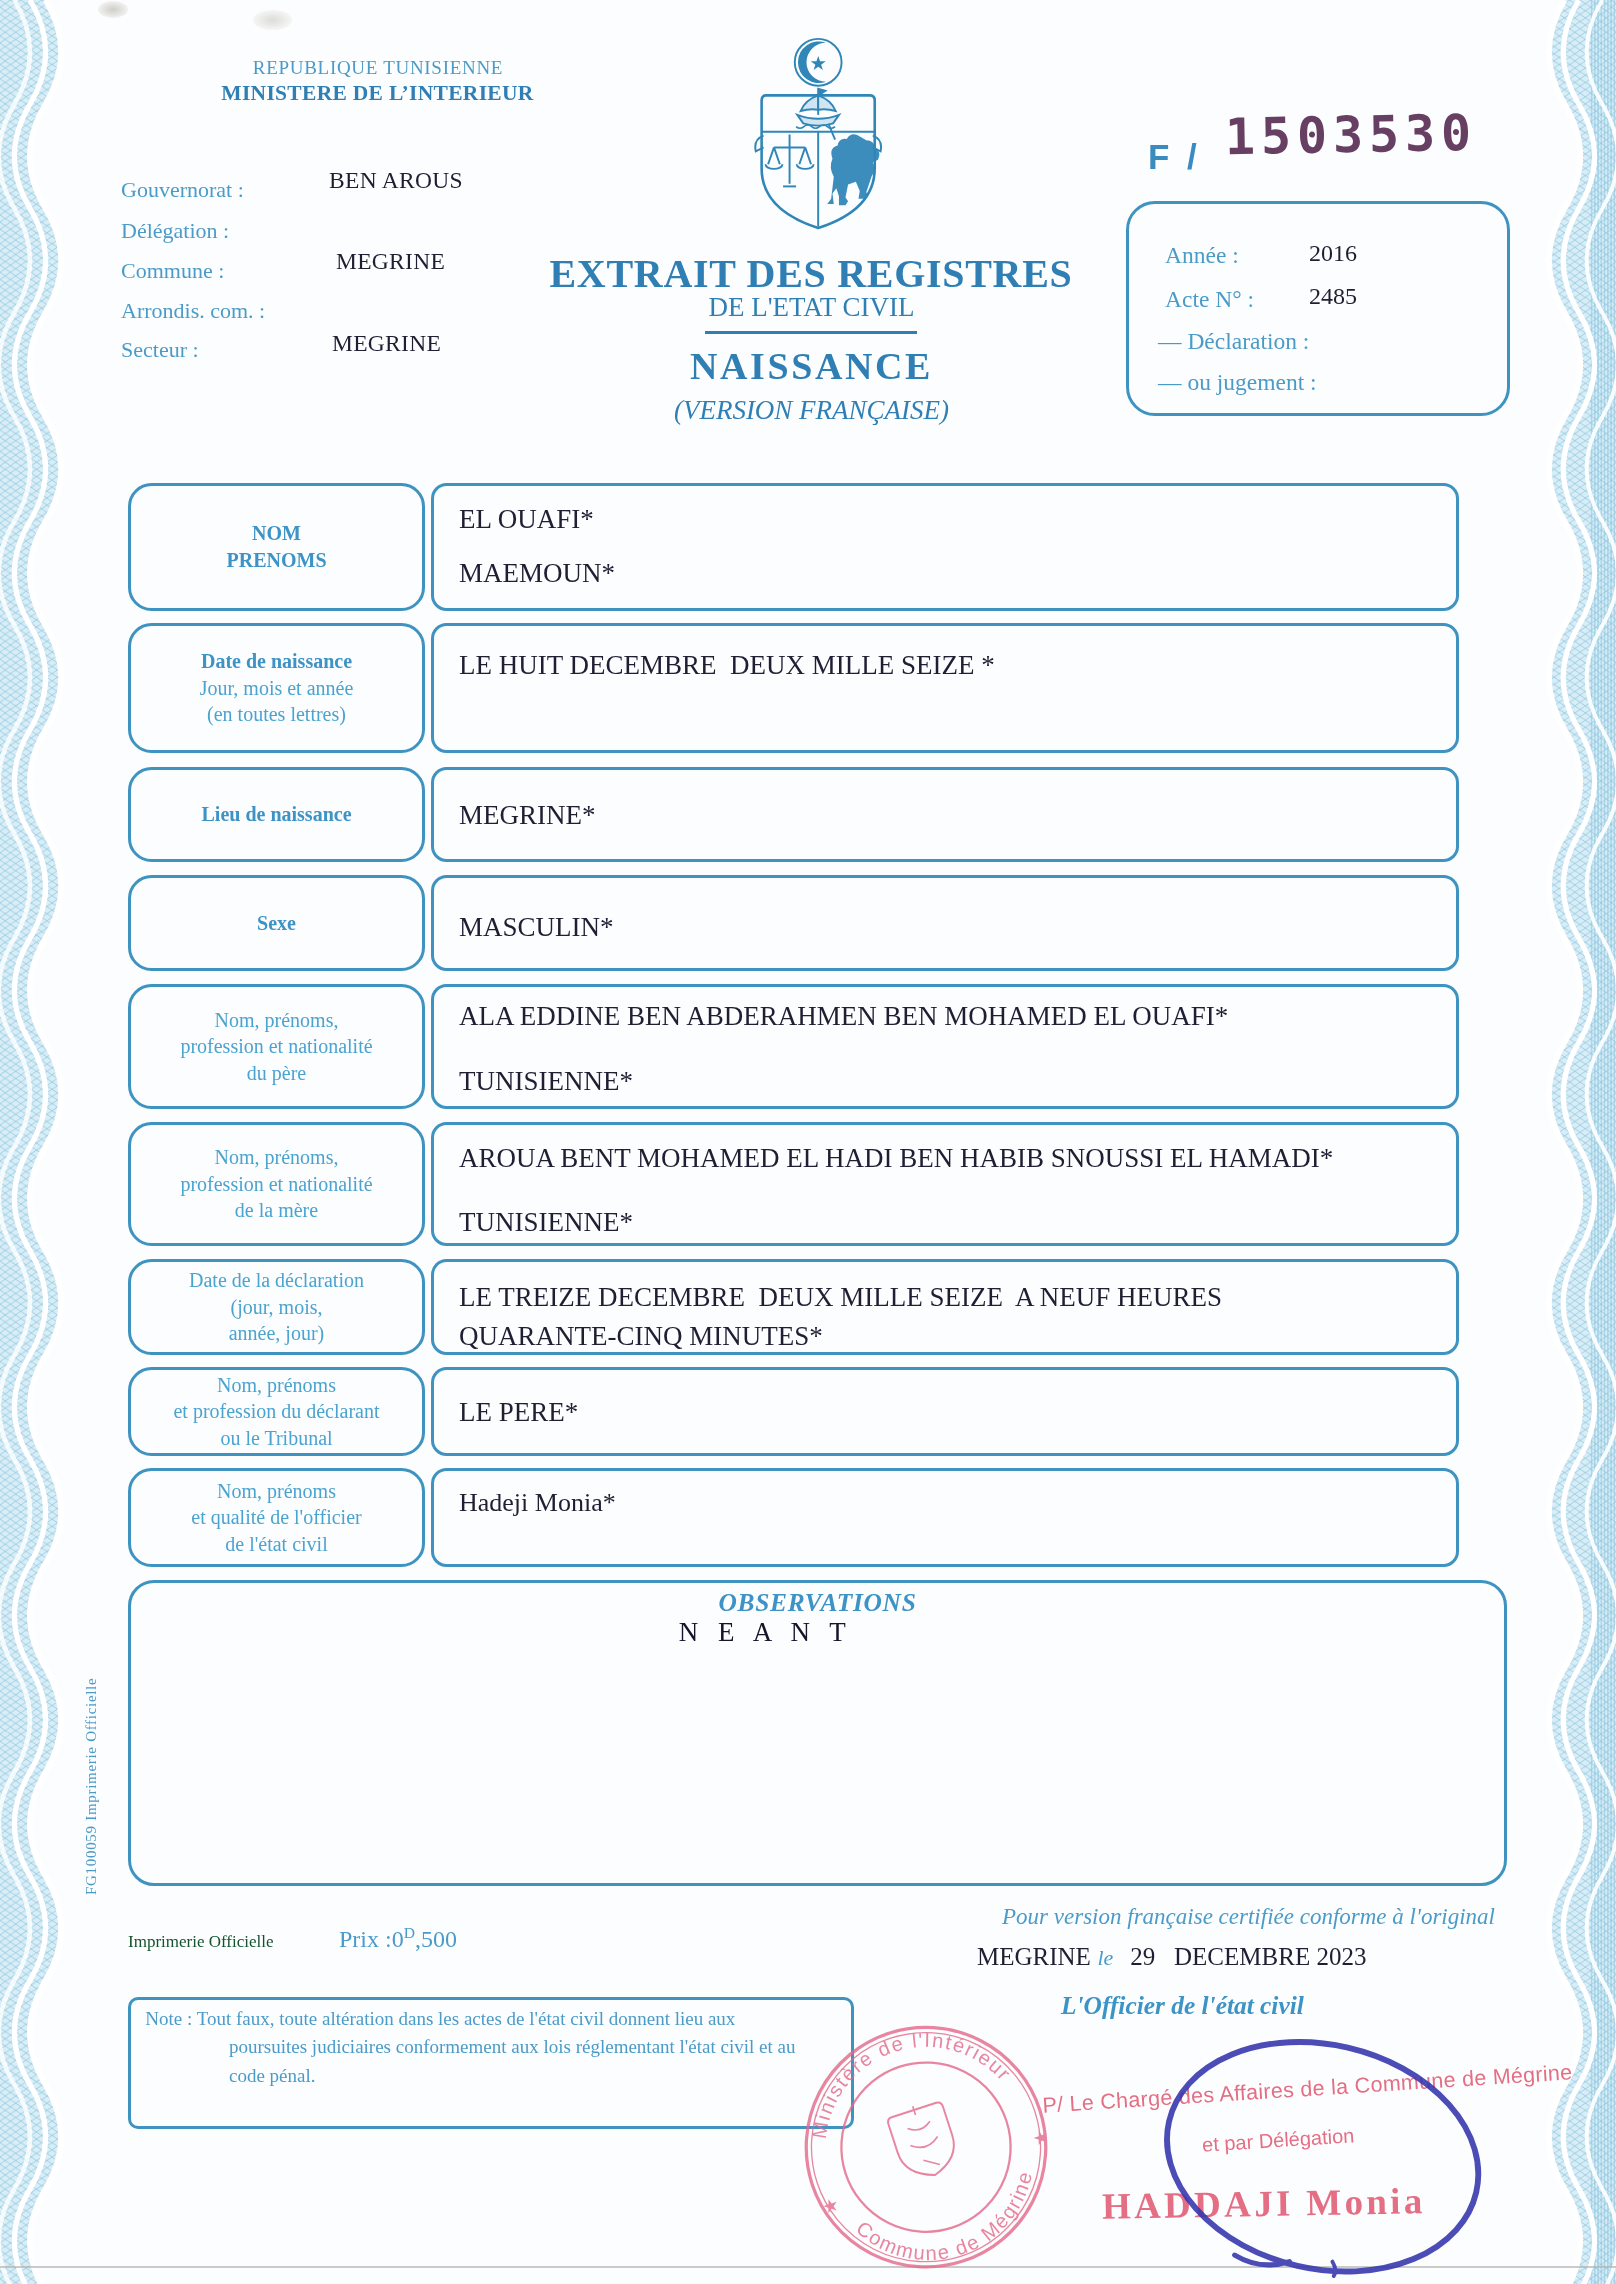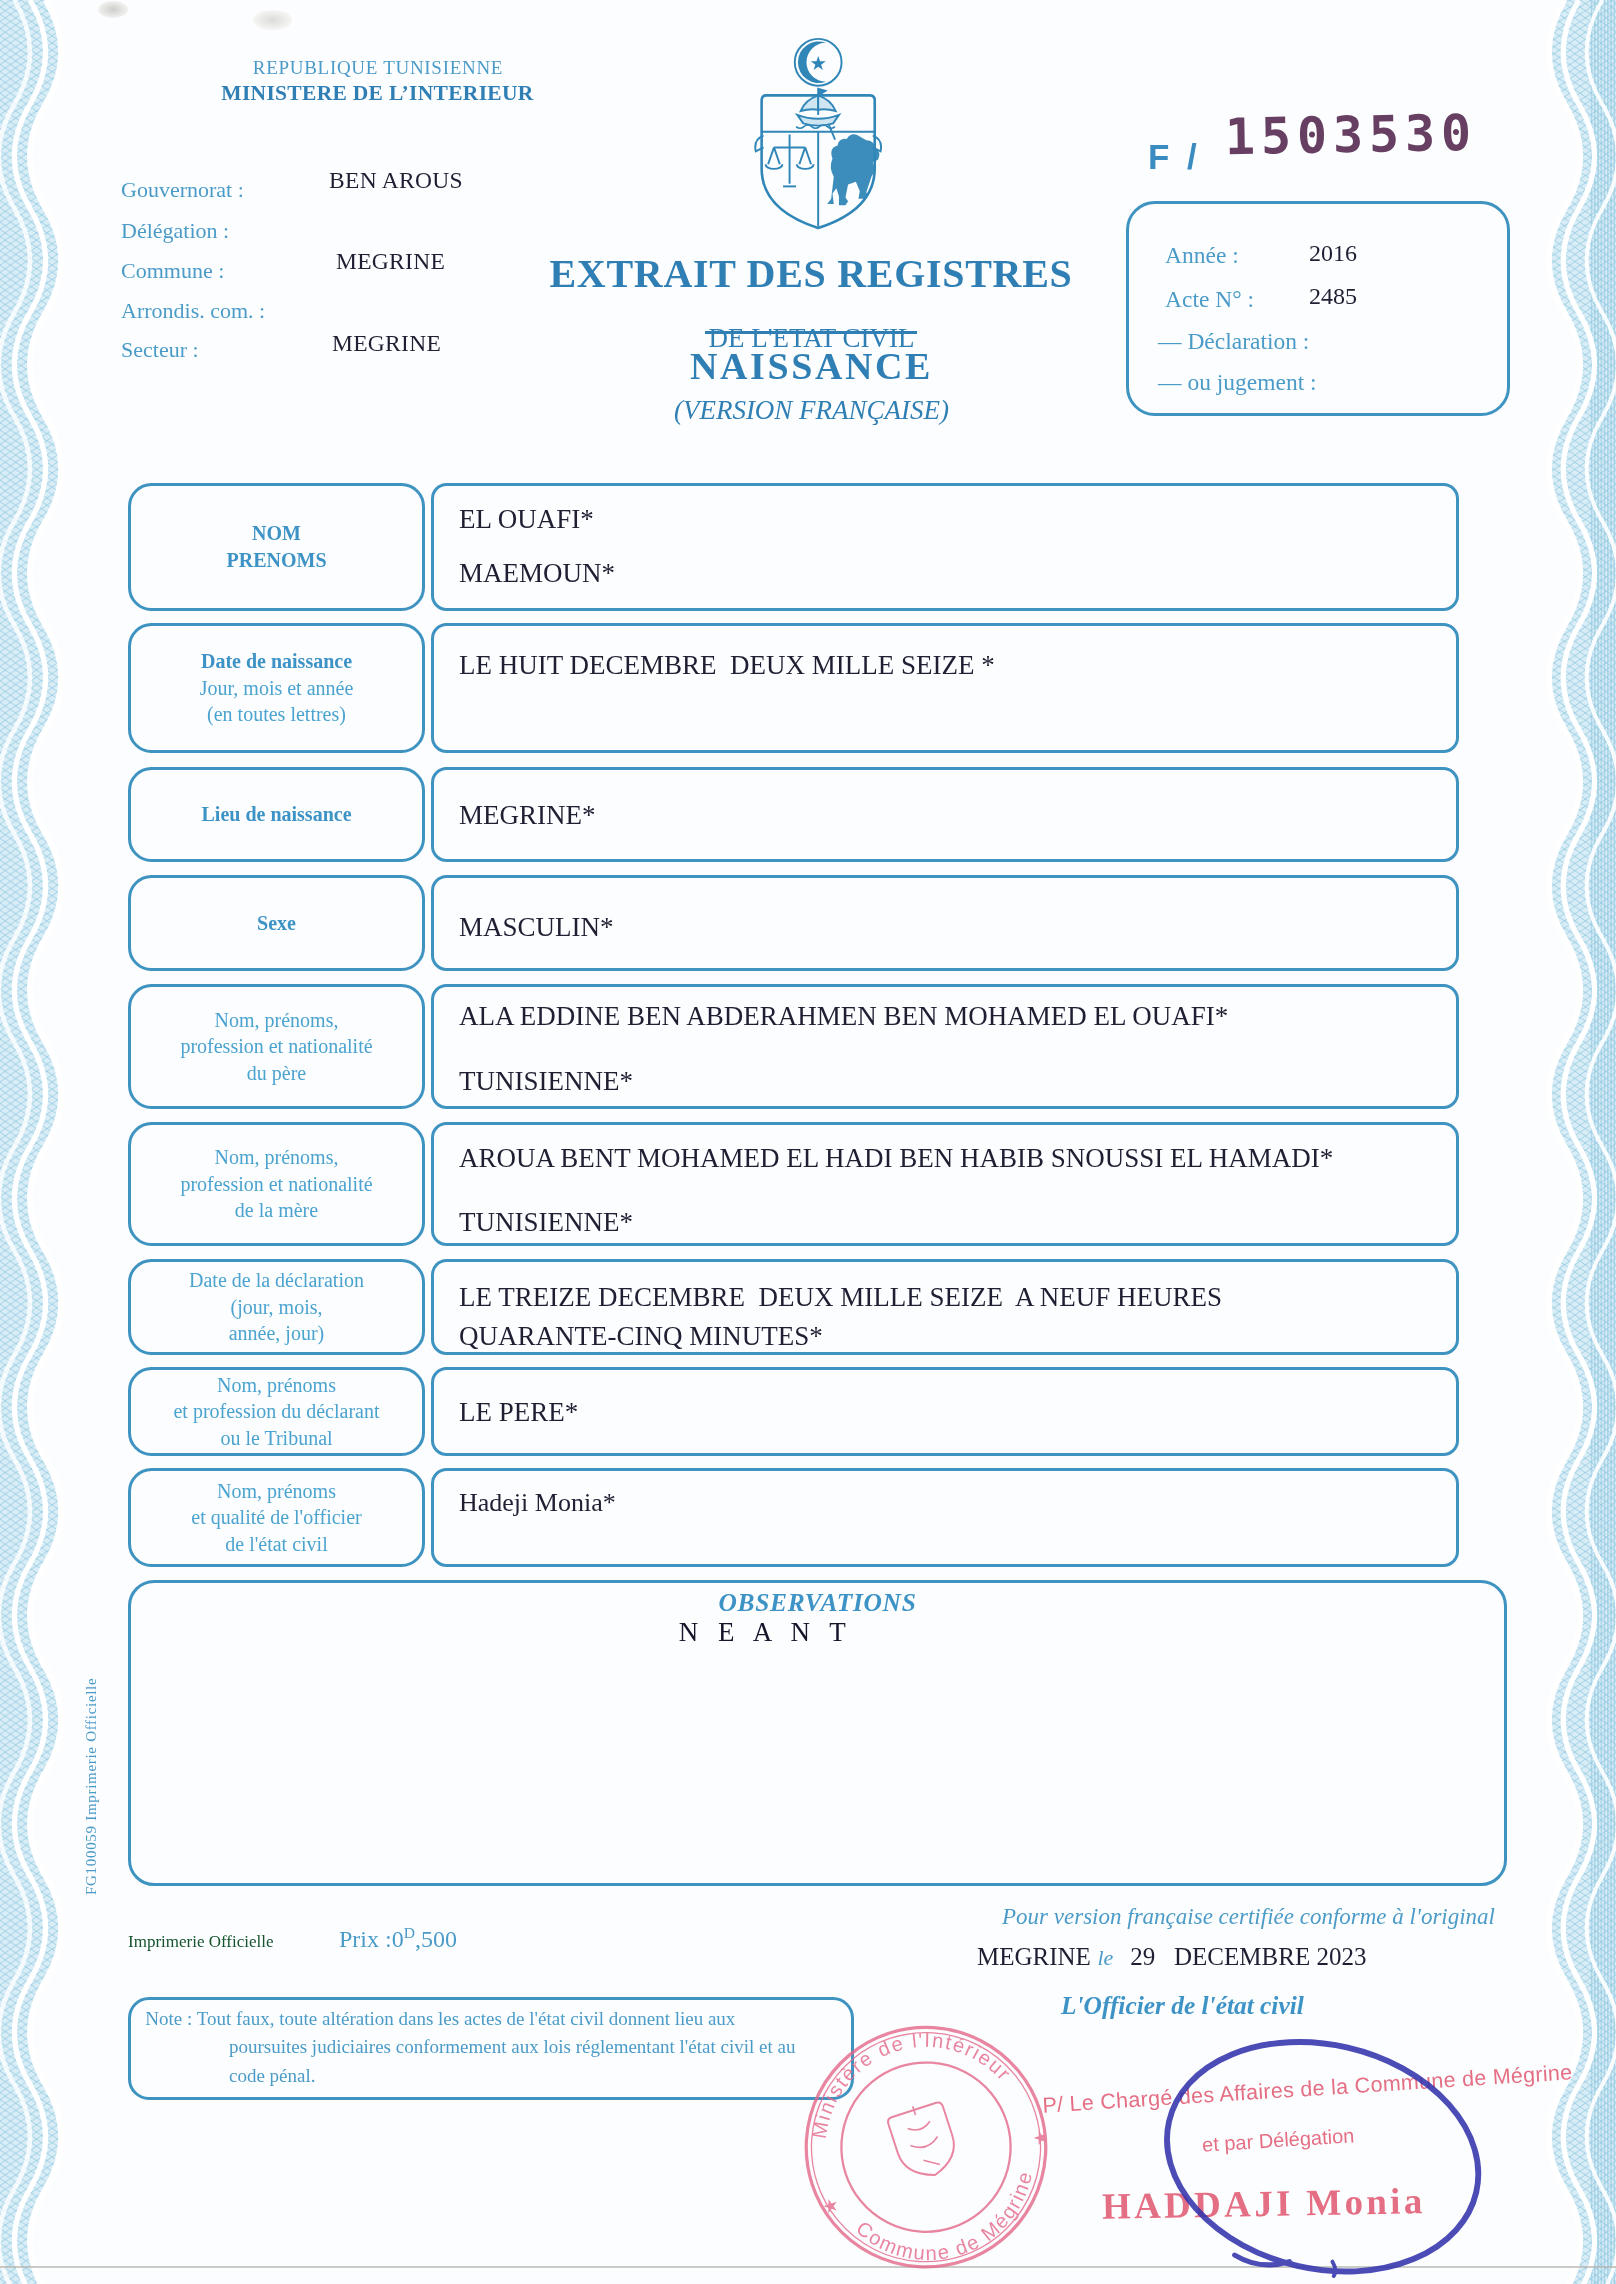--- a/index.html
+++ b/index.html
@@ -24,21 +24,21 @@
   .min{left:195px;top:81px;width:365px;text-align:center;font-size:21.5px;font-weight:bold;letter-spacing:0.3px;color:var(--title);}
 
   
   .rl{left:121px;font-size:22px;color:#4b9bc8;}
   .rv{font-size:23.5px;color:var(--ink);letter-spacing:0.3px;}
   .rl0{top:177px}.rl1{top:218px}.rl2{top:258px}.rl3{top:298px}.rl4{top:337px}
   .rv0{left:329px;top:167px}.rv2{left:336px;top:248px}.rv4{left:332px;top:330px}
 
   
   .t1{left:534px;top:250px;width:554px;text-align:center;font-size:40px;font-weight:bold;letter-spacing:0.7px;color:var(--title);}
-  .t2{left:616px;top:292px;width:391px;text-align:center;font-size:27px;color:var(--title);margin-top:31px;}
+  .t2{left:616px;top:292px;width:391px;text-align:center;font-size:27px;color:var(--title);}
   .trule{left:705px;top:331px;width:212px;height:2.6px;background:var(--title);}
   .t3{left:616px;top:344px;width:391px;text-align:center;font-size:38px;font-weight:bold;letter-spacing:2.6px;color:var(--title);}
   .t4{left:616px;top:395px;width:391px;text-align:center;font-size:27px;font-style:italic;color:var(--title);}
 
   
   .serialp{left:1148px;top:137px;font-family:"Liberation Sans",sans-serif;font-weight:bold;font-size:35px;letter-spacing:3.9px;color:#3a8cc0;}
   .serialn{left:1225px;top:106px;font-family:"DejaVu Sans Mono",monospace;font-weight:bold;font-size:50px;letter-spacing:5.9px;color:#5a2f55;transform:rotate(-1deg);opacity:.92;}
 
   
   .actbox{left:1126px;top:201px;width:384px;height:215px;border:3.3px solid var(--border);border-radius:29px;box-sizing:border-box;}
@@ -81,21 +81,21 @@
   .imp{left:128px;top:1932px;font-size:17px;color:#14532d;}
   .prix{left:339px;top:1924px;font-size:24px;color:#4b9bc8;}
   .prix sup{font-size:15.6px;}
   .cert{left:769px;top:1904px;width:726px;text-align:right;font-size:23px;font-style:italic;color:#4b9bc8;}
   .placeline{left:977px;top:1943px;font-size:25px;color:var(--ink);}
   .placeline .lew{font-size:22px;font-style:italic;color:#4b9bc8;margin:0 17px 0 6.5px;}
   .placeline .dt{white-space:pre;}
   .officer{left:1061px;top:1991px;font-size:25.4px;font-weight:bold;font-style:italic;color:#3d93c6;}
 
   
-  .notebox{left:128px;top:1997px;width:726px;height:103px;border:3.3px solid var(--border);border-radius:21px;box-sizing:border-box;}
+  .notebox{left:128px;top:1997px;width:726px;height:132px;border:3.3px solid var(--border);border-radius:10px;box-sizing:border-box;}
   .nl{position:absolute;font-size:19px;color:#4b9bc8;}
   .nl1{left:14.3px;top:7.8px}.nl2{left:98px;top:36px}.nl3{left:98px;top:65px}
 
   
   .charge1{left:1042px;top:2077px;font-family:"Liberation Sans",sans-serif;font-size:21.5px;color:var(--red);transform:rotate(-3.6deg);letter-spacing:0.3px;opacity:.85;}
   .charge2{left:1202px;top:2129px;font-family:"Liberation Sans",sans-serif;font-size:20px;color:var(--red);transform:rotate(-3.6deg);opacity:.85;}
   .signame{left:1102px;top:2182px;font-size:37px;font-weight:bold;letter-spacing:3.3px;color:var(--red);transform:rotate(-1deg);opacity:.85;}
 
   .scanline{left:0;top:2266px;width:1616px;height:2px;background:#b5b3ae;opacity:.7;}
   .hole1{left:98px;top:1.3px;width:30px;height:17px;border-radius:50%;background:radial-gradient(ellipse,#c9c8c4 0%,#f3f3f1 75%);opacity:.9;}

